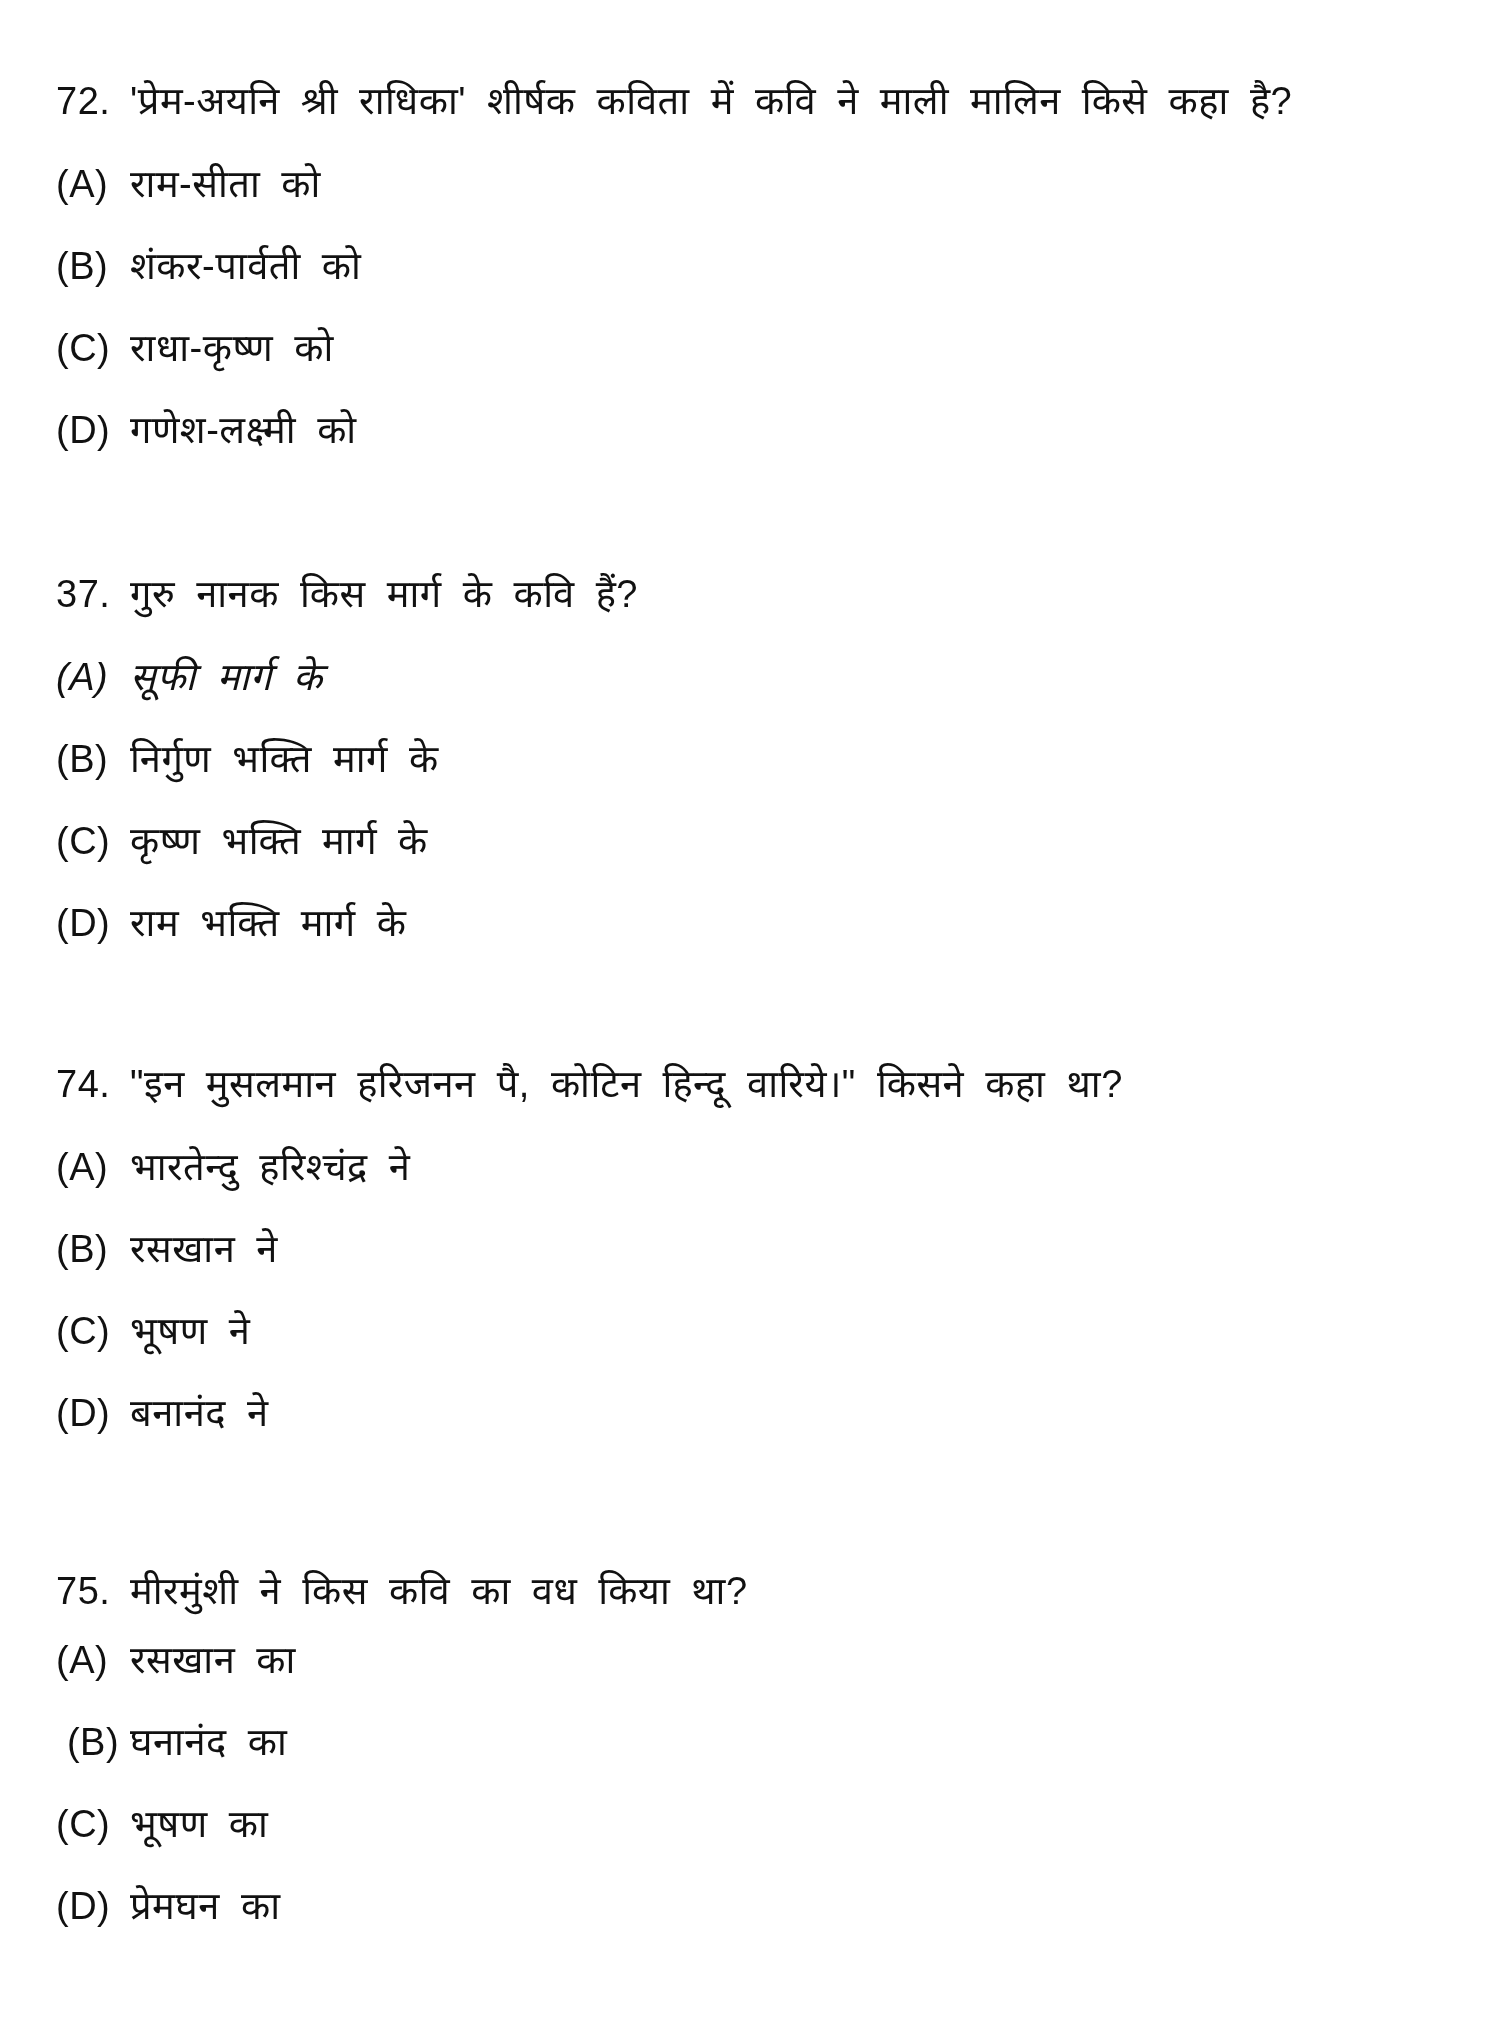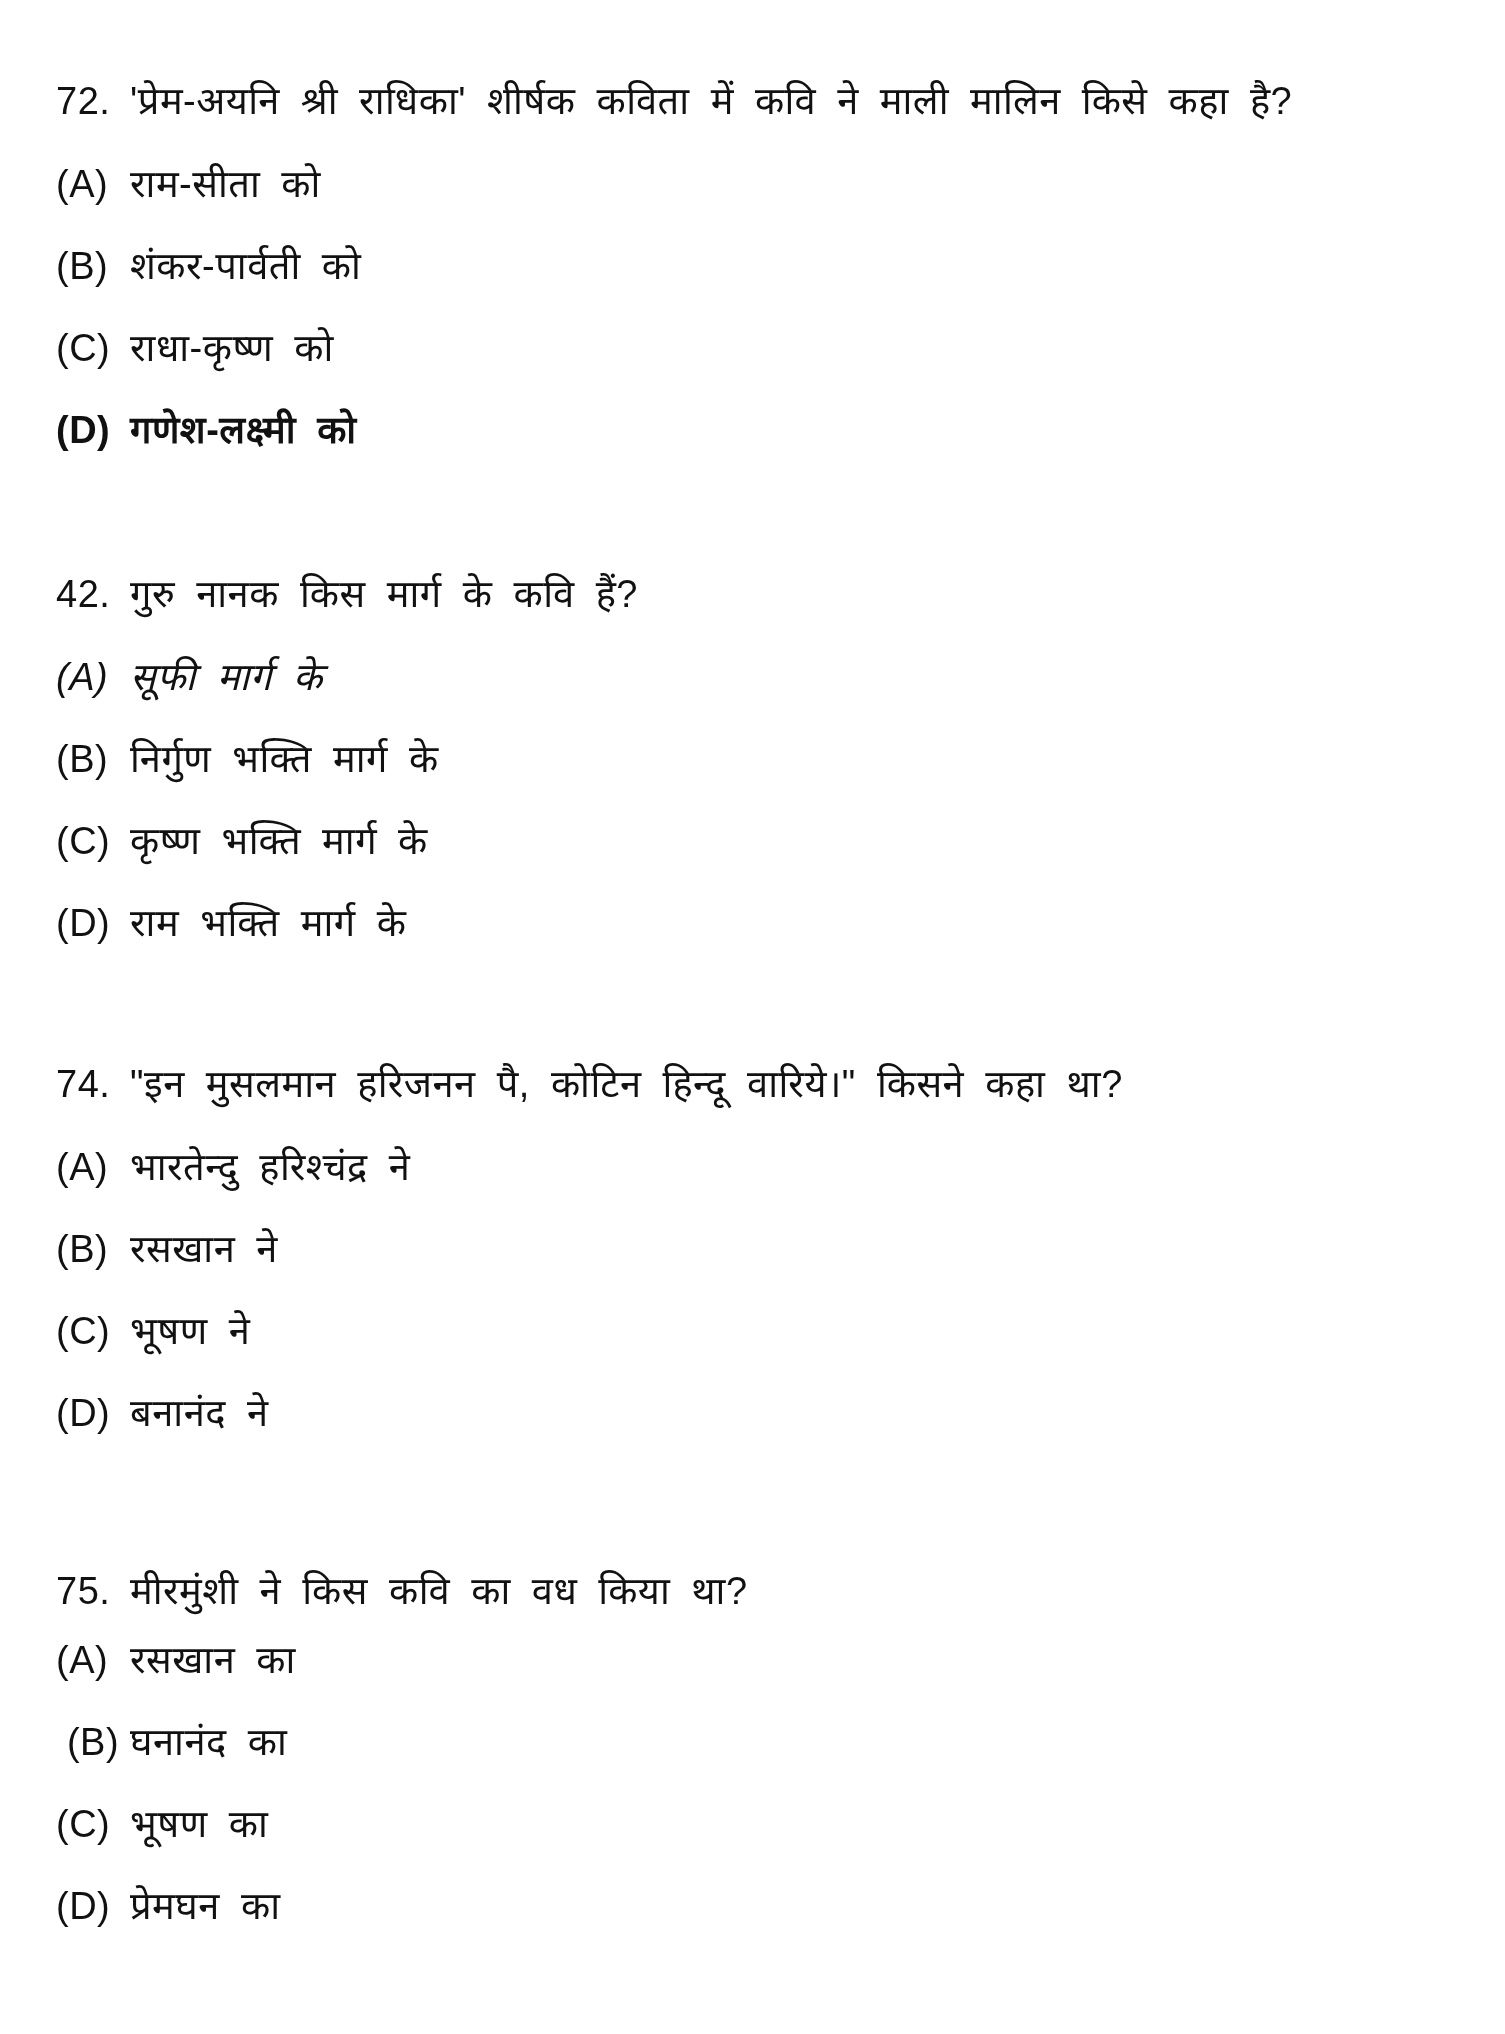--- a/index.html
+++ b/index.html
@@ -63,28 +63,28 @@
     </div>
     <div class="line" style="top:83px;">
       <span class="olabel">(A)</span><span class="otext">राम-सीता को</span>
     </div>
     <div class="line" style="top:165px;">
       <span class="olabel">(B)</span><span class="otext">शंकर-पार्वती को</span>
     </div>
     <div class="line" style="top:247px;">
       <span class="olabel">(C)</span><span class="otext">राधा-कृष्ण को</span>
     </div>
-    <div class="line" style="top:329px;font-weight:bold;">
+    <div class="line" style="top:329px;">
       <span class="olabel">(D)</span><span class="otext">गणेश-लक्ष्मी को</span>
     </div>
   </div>
 
   <div class="question-block" style="top:564px;">
     <div class="line" style="top:0px;">
-      <span class="qnum">42.</span><span class="qtext">गुरु नानक किस मार्ग के कवि हैं?</span>
+      <span class="qnum">37.</span><span class="qtext">गुरु नानक किस मार्ग के कवि हैं?</span>
     </div>
     <div class="line" style="top:83px;font-style:italic;">
       <span class="olabel">(A)</span><span class="otext">सूफी मार्ग के</span>
     </div>
     <div class="line" style="top:165px;">
       <span class="olabel">(B)</span><span class="otext">निर्गुण भक्ति मार्ग के</span>
     </div>
     <div class="line" style="top:247px;">
       <span class="olabel">(C)</span><span class="otext">कृष्ण भक्ति मार्ग के</span>
     </div>

